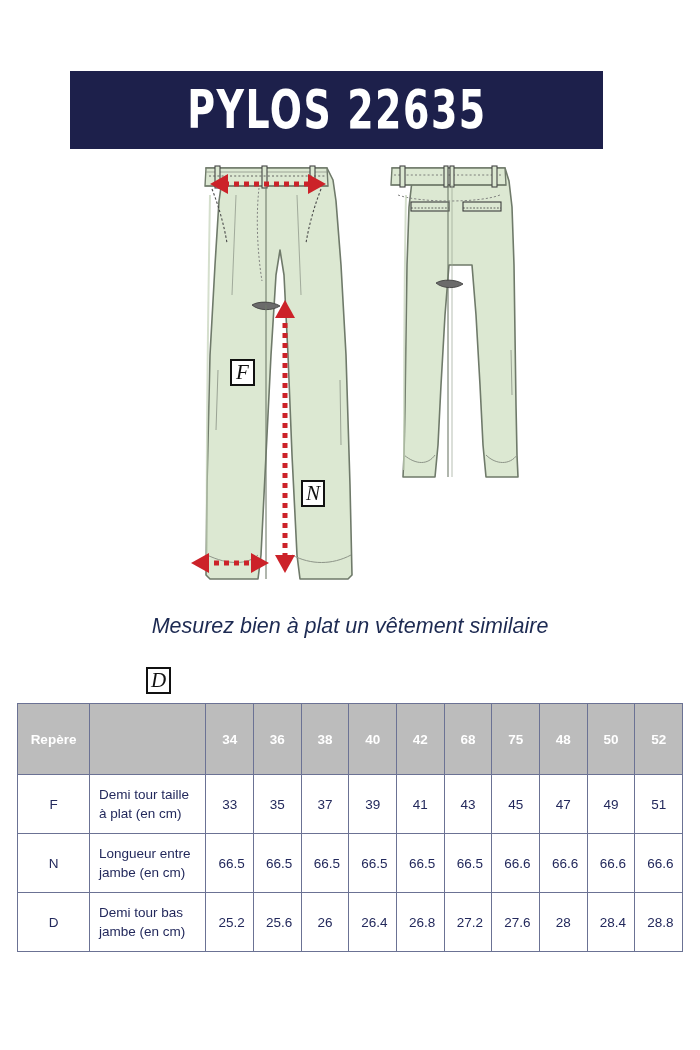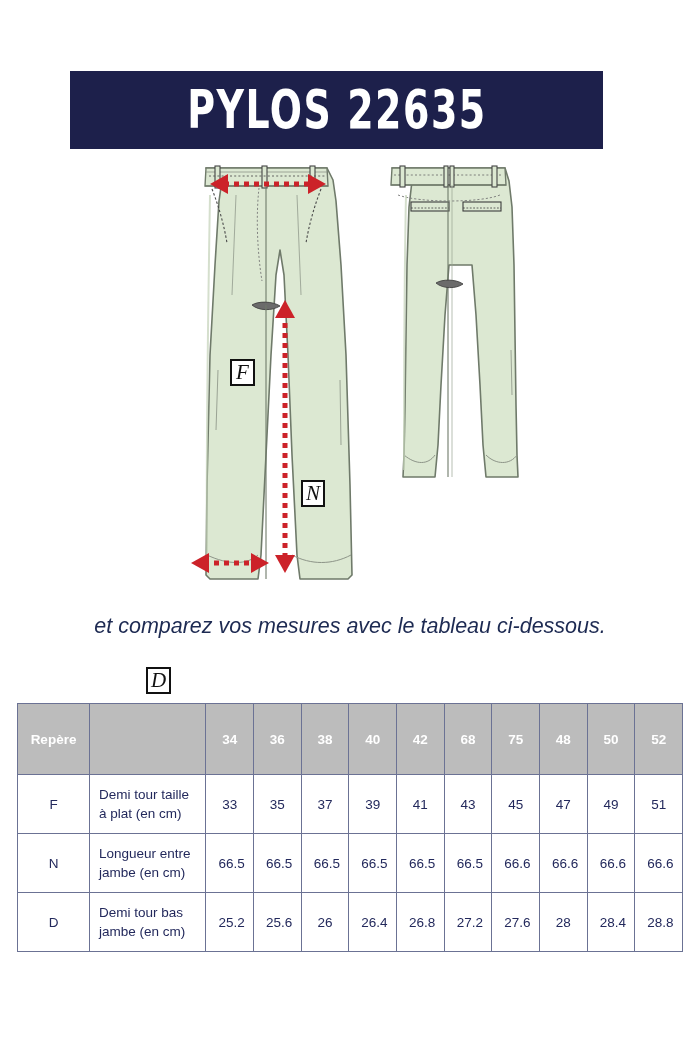--- a/index.html
+++ b/index.html
@@ -222,21 +222,21 @@
       <polygon points="269,408 251,398 251,418" fill="#cc2229"></polygon>
     </g>
   </svg>
 
   <div class="marker" id="marker-f">F</div>
   <div class="marker" id="marker-n">N</div>
   <div class="marker" id="marker-d">D</div>
 </div>
 
 <div class="instructions">
-  <div>et comparez vos mesures avec le tableau ci-dessous.</div>
+  <div>Mesurez bien à plat un vêtement similaire</div>
 </div>
 
 <table class="size-table">
   <colgroup>
     <col class="col-repere">
     <col class="col-desc">
     <col class="col-size">
       <col class="col-size">
       <col class="col-size">
       <col class="col-size">

